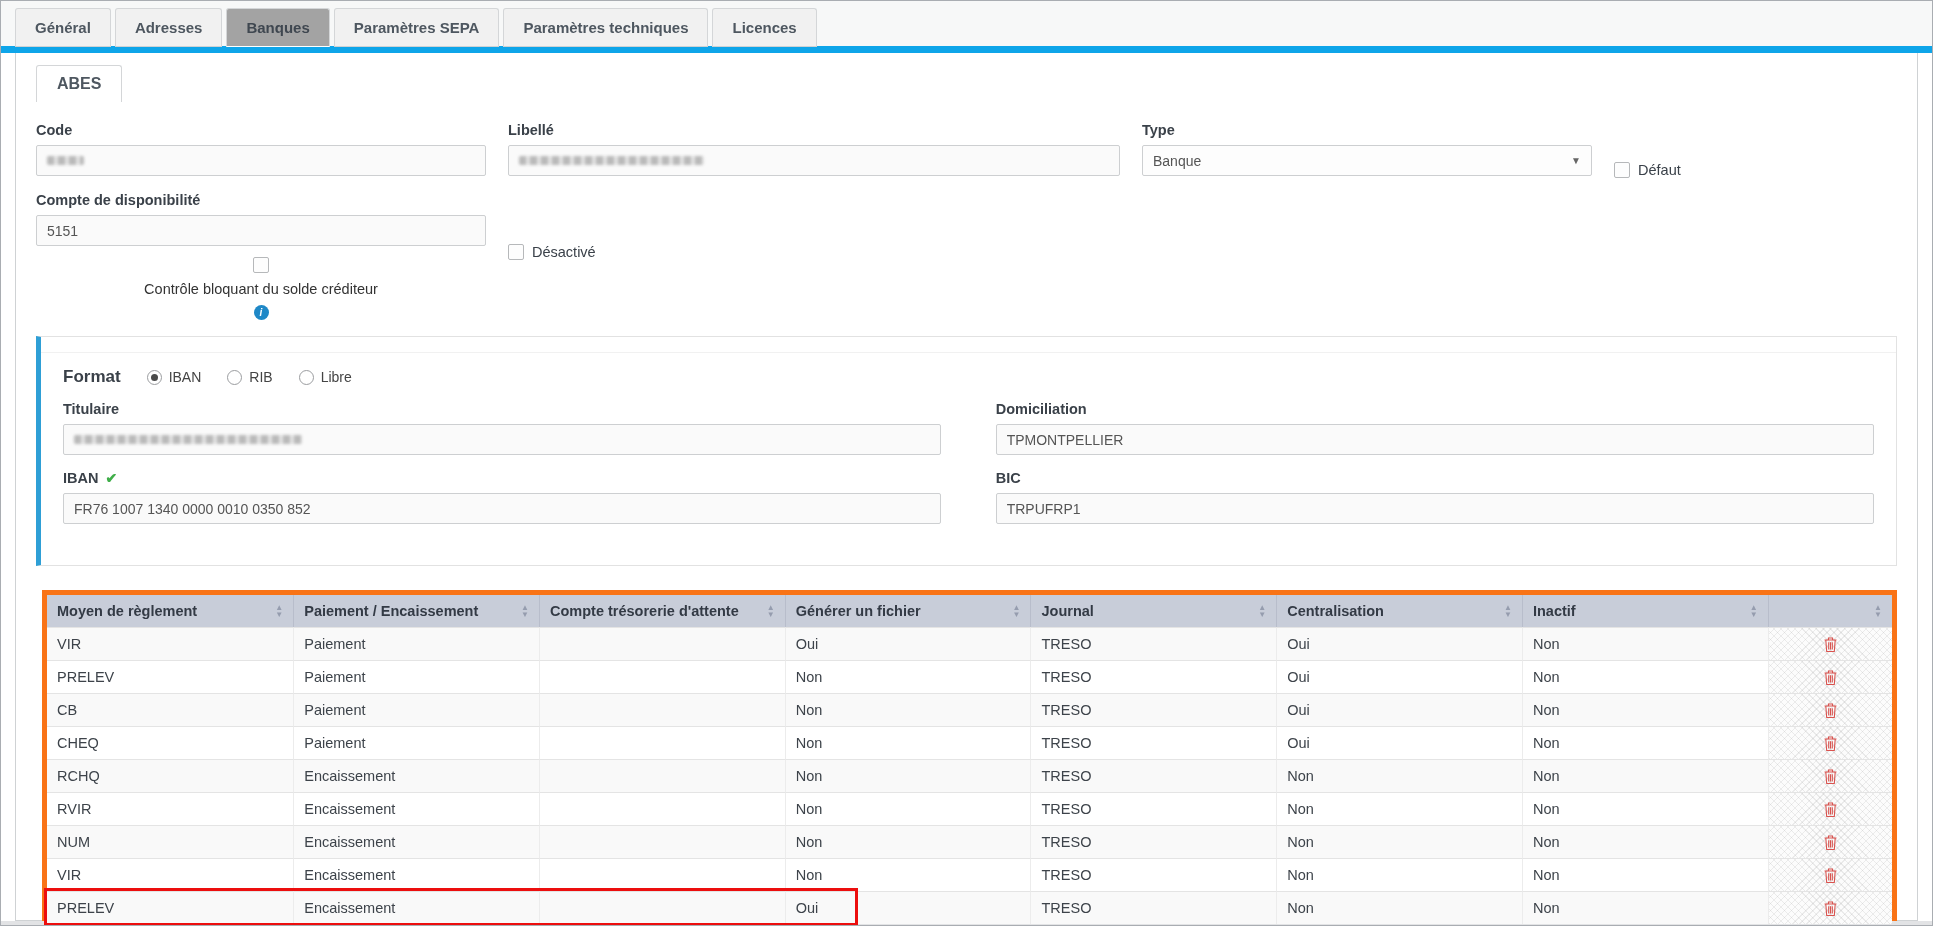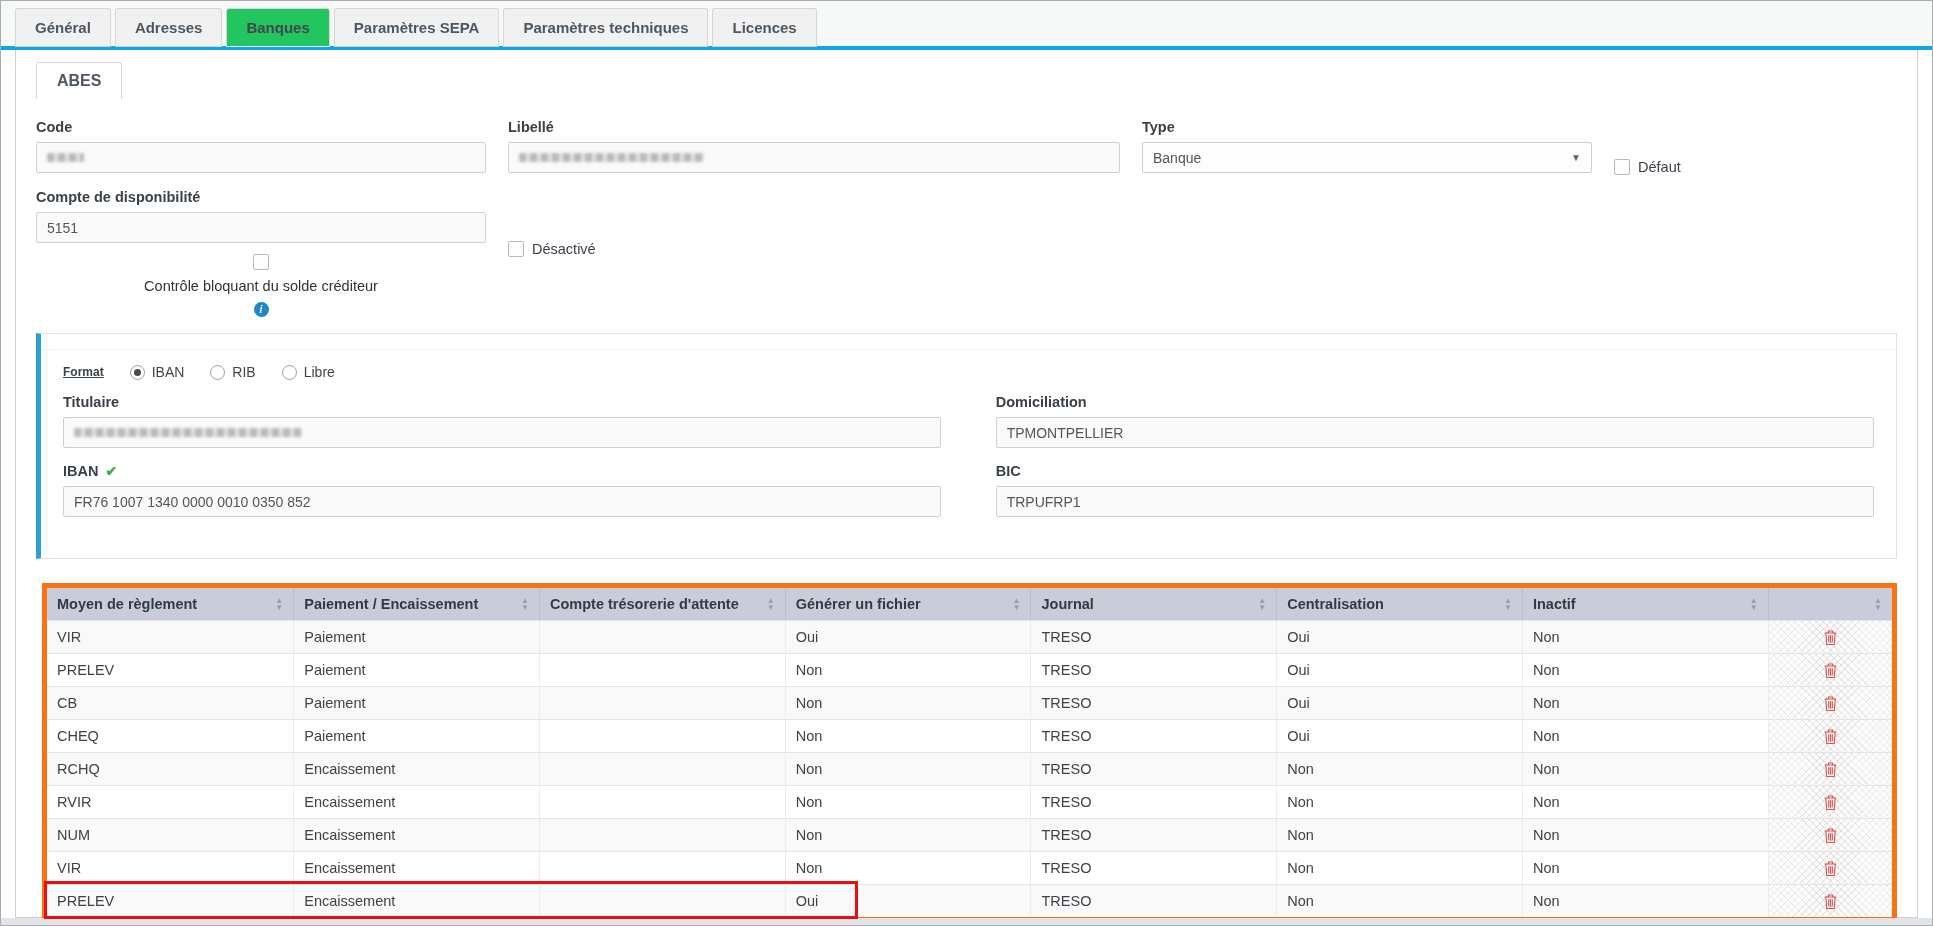--- a/index.html
+++ b/index.html
@@ -7,29 +7,29 @@
   body { font-family:"Liberation Sans", sans-serif; }
 
   .viewport{
     width:1933px; height:926px; background:#fff;
     border:1px solid #a9adb2; display:flex; flex-direction:column; overflow:hidden;
   }
 
   
   .tabbar{
     display:flex; align-items:flex-end; padding:7px 0 0 14px;
-    background:#f7f8f8; border-bottom:4px solid #0ea5e9; flex:0 0 auto;
+    background:#f7f8f8; border-bottom:7px solid #0ea5e9; flex:0 0 auto;
   }
   .tab{
     padding:10px 19px; font-size:15px; font-weight:700; color:#4e5760;
     background:#f1f1f1; border:1px solid #d4d6d8; border-radius:3px 3px 0 0;
     margin-right:4px; margin-bottom:-1px; cursor:pointer; white-space:nowrap;
     border-bottom:1px solid #cfd2d4;
   }
-  .tab.active{ background:#22c55e; border-bottom:1px solid #fff; color:#3f4750; }
+  .tab.active{ background:#a3a3a3; border-bottom:1px solid #fff; color:#3f4750; }
 
   
   .panel{
     margin:0 14px; background:#fff; border:1px solid #cfd2d4; border-top:none;
     padding:12px 20px 26px; height:868px; flex:0 0 auto;
   }
   .bottom-strip{ flex:1; background:#e2e3e5; }
 
   
   .bank-tabbar{ display:flex; margin-bottom:20px; }
@@ -77,21 +77,21 @@
     width:15px; height:15px; border-radius:50%; background:#1e88c7; color:#fff;
     font-size:10px; font-weight:700; font-style:italic; display:inline-flex;
     align-items:center; justify-content:center; cursor:pointer;
   }
 
   
   .rib-box{ border:1px solid #e2e2e2; border-left:5px solid #2e9fd6; margin:16px 0 24px; background:#fff; }
   .rib-head{ height:16px; border-bottom:1px solid #f1f1f1; }
   .rib-body{ padding:14px 22px 26px; }
   .format-row{ display:flex; align-items:center; gap:26px; margin-bottom:14px; }
-  .format-label{ font-weight:700; font-size:12px; color:#3a4149;text-decoration:underline; }
+  .format-label{ font-weight:700; font-size:17px; color:#3a4149; }
   .radio-wrap{ display:flex; align-items:center; gap:7px; font-size:14px; color:#444; cursor:pointer; }
   .radio{ width:15px; height:15px; border-radius:50%; border:1px solid #9b9da0; background:#fff; position:relative; }
   .radio.selected::after{ content:''; position:absolute; inset:3px; border-radius:50%; background:#4a4a4a; }
   .rib-grid{ display:flex; justify-content:space-between;gap:31px; }
   .rib-col{ width:48.5%; }
   .rib-group{ margin-bottom:15px; }
   .iban-label-row{ display:flex; align-items:center; gap:7px; }
   .valid-check{ color:#3fae49; font-size:14px; font-weight:700; }
 
   

